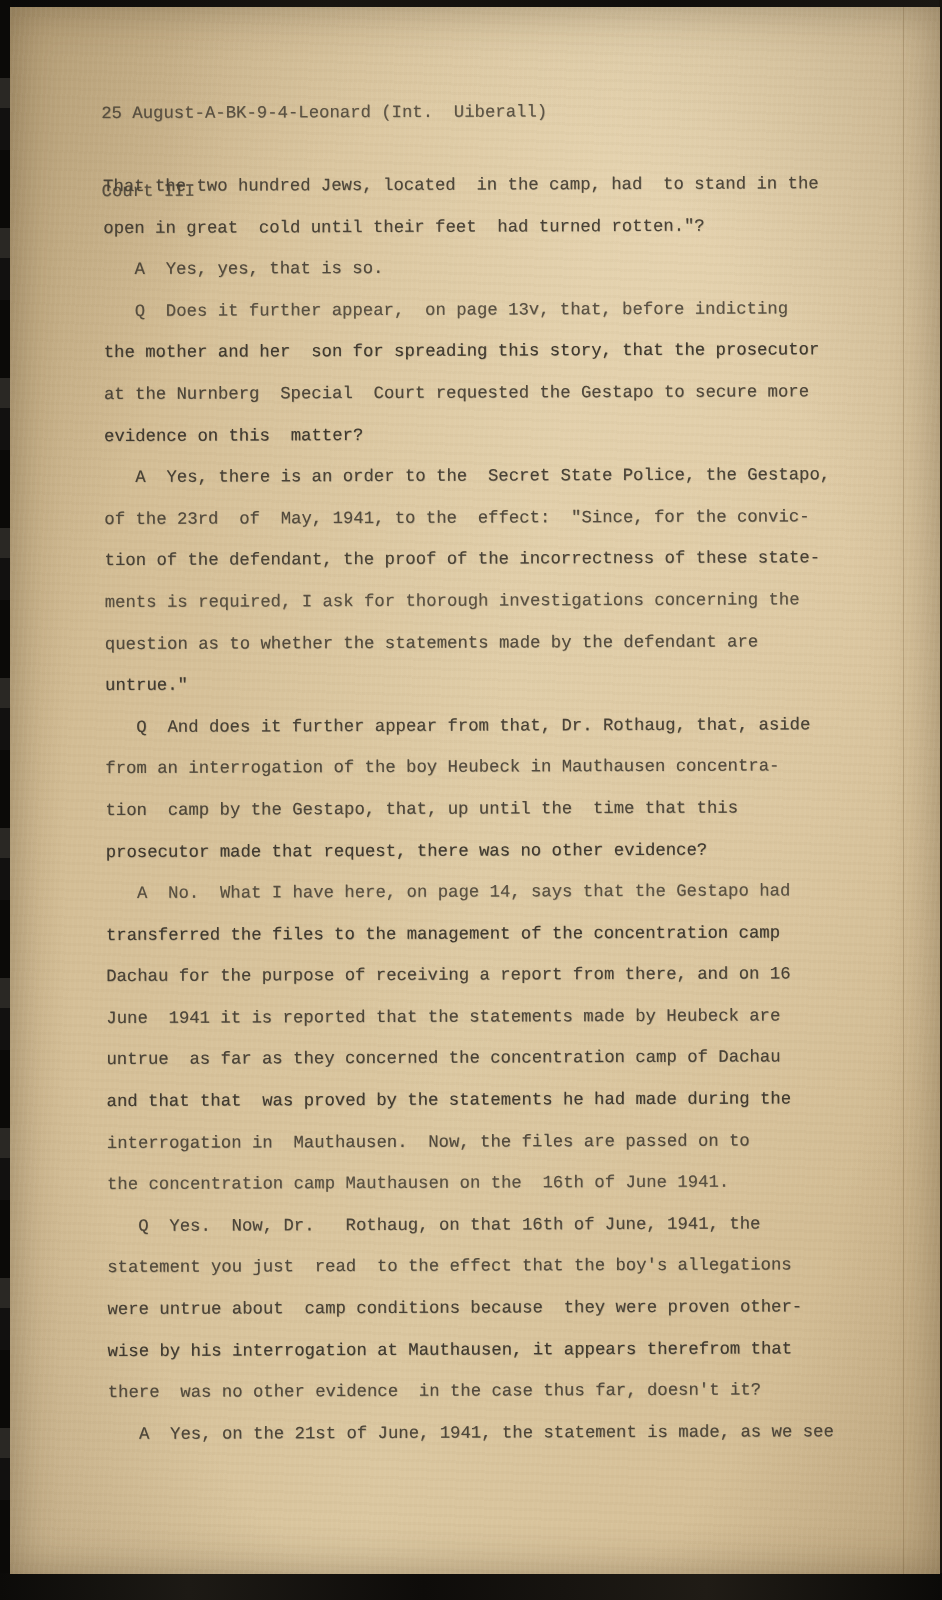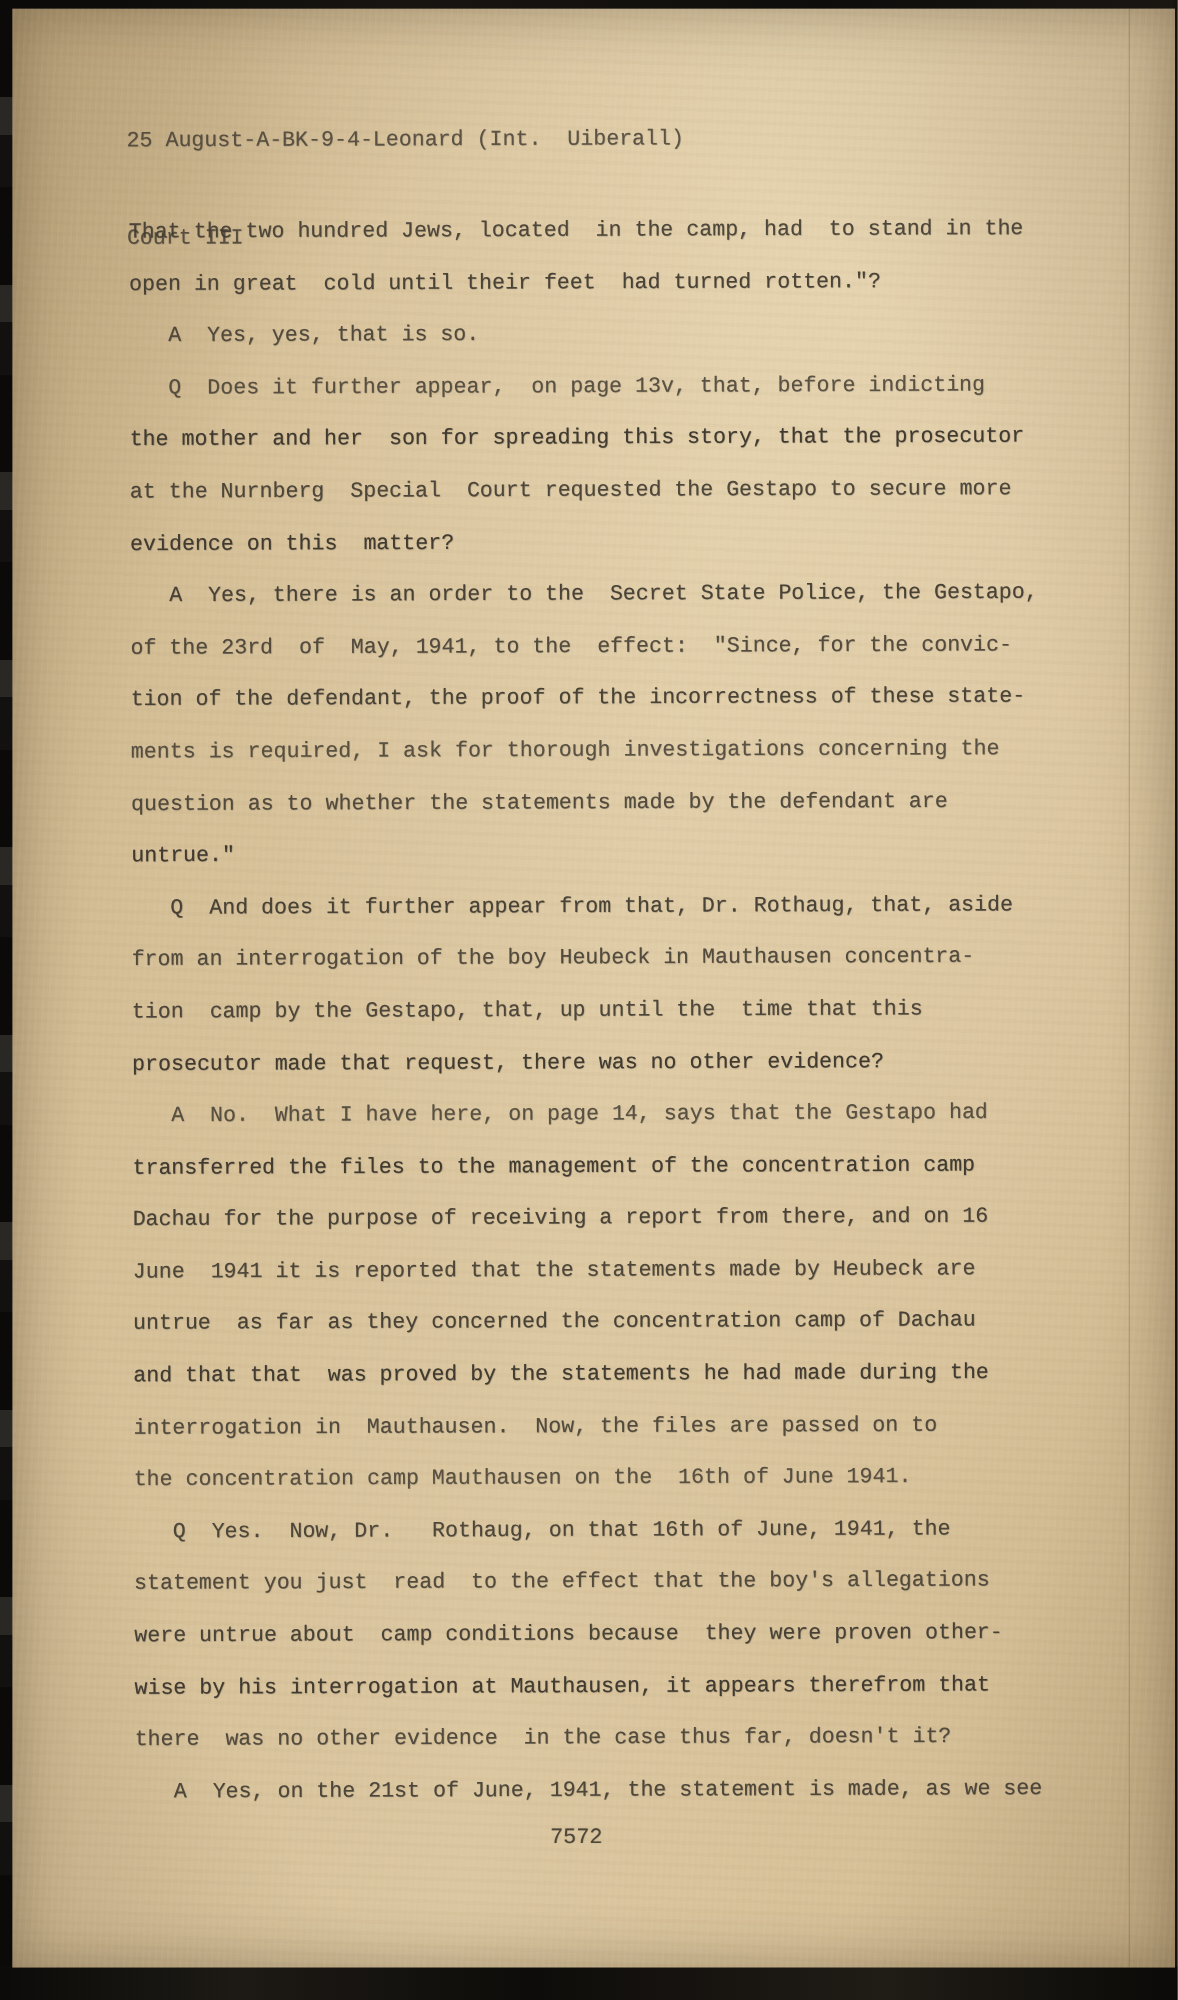--- a/index.html
+++ b/index.html
@@ -5,21 +5,21 @@
   html, body {
     margin: 0;
     padding: 0;
     background: #0d0c0a;
   }
   .stage {
     position: relative;
     width: 942px;
     height: 1600px;
     overflow: hidden;
-    background: #fdba74;
+    background: #86efac;
     font-family: "Liberation Mono", "DejaVu Sans Mono", monospace;
   }
   
   .film-edge-left {
     position: absolute; left: 0; top: 0; bottom: 0; width: 12px;
     background: repeating-linear-gradient(180deg,
       #0b0a08 0px, #0b0a08 78px,
       #2a2824 78px, #2a2824 108px,
       #121110 108px, #121110 150px);
   }
@@ -101,15 +101,14 @@
   <div class="paper"></div>
   <div class="scratch-line"></div>
 
   <div class="typed page-header">
     <div>25 August-A-BK-9-4-Leonard (Int.  Uiberall)</div>
     <div>Court III</div>
   </div>
 
   <div class="typed transcript-body"><div class="transcript-line">That the two hundred Jews, located  in the camp, had  to stand in the</div><div class="transcript-line">open in great  cold until their feet  had turned rotten."?</div><div class="transcript-line">   A  Yes, yes, that is so.</div><div class="transcript-line">   Q  Does it further appear,  on page 13v, that, before indicting</div><div class="transcript-line">the mother and her  son for spreading this story, that the prosecutor</div><div class="transcript-line">at the Nurnberg  Special  Court requested the Gestapo to secure more</div><div class="transcript-line">evidence on this  matter?</div><div class="transcript-line">   A  Yes, there is an order to the  Secret State Police, the Gestapo,</div><div class="transcript-line">of the 23rd  of  May, 1941, to the  effect:  "Since, for the convic-</div><div class="transcript-line">tion of the defendant, the proof of the incorrectness of these state-</div><div class="transcript-line">ments is required, I ask for thorough investigations concerning the</div><div class="transcript-line">question as to whether the statements made by the defendant are</div><div class="transcript-line">untrue."</div><div class="transcript-line">   Q  And does it further appear from that, Dr. Rothaug, that, aside</div><div class="transcript-line">from an interrogation of the boy Heubeck in Mauthausen concentra-</div><div class="transcript-line">tion  camp by the Gestapo, that, up until the  time that this</div><div class="transcript-line">prosecutor made that request, there was no other evidence?</div><div class="transcript-line">   A  No.  What I have here, on page 14, says that the Gestapo had</div><div class="transcript-line">transferred the files to the management of the concentration camp</div><div class="transcript-line">Dachau for the purpose of receiving a report from there, and on 16</div><div class="transcript-line">June  1941 it is reported that the statements made by Heubeck are</div><div class="transcript-line">untrue  as far as they concerned the concentration camp of Dachau</div><div class="transcript-line">and that that  was proved by the statements he had made during the</div><div class="transcript-line">interrogation in  Mauthausen.  Now, the files are passed on to</div><div class="transcript-line">the concentration camp Mauthausen on the  16th of June 1941.</div><div class="transcript-line">   Q  Yes.  Now, Dr.   Rothaug, on that 16th of June, 1941, the</div><div class="transcript-line">statement you just  read  to the effect that the boy's allegations</div><div class="transcript-line">were untrue about  camp conditions because  they were proven other-</div><div class="transcript-line">wise by his interrogation at Mauthausen, it appears therefrom that</div><div class="transcript-line">there  was no other evidence  in the case thus far, doesn't it?</div><div class="transcript-line">   A  Yes, on the 21st of June, 1941, the statement is made, as we see</div></div>
 
-  <div class="typed page-number">7572</div>
 
 </div>
 
 </body></html>

